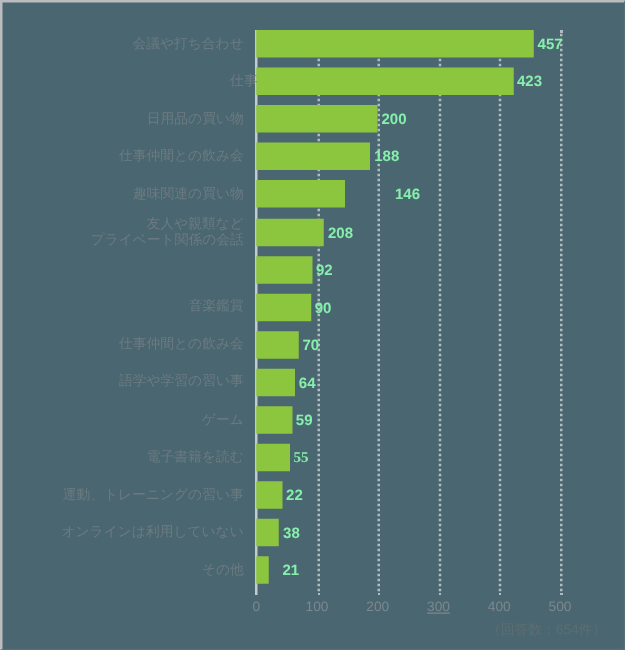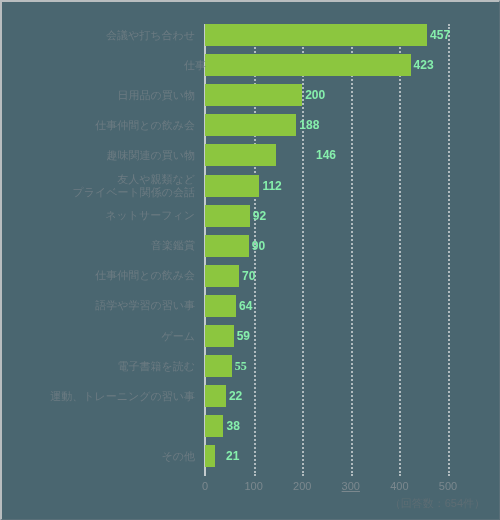--- a/index.html
+++ b/index.html
@@ -141,32 +141,29 @@
       </div>
       <div class="row" style="top: 120.4px; width: 243px;">
         <div class="bar" style="width: 70.956px;"></div>
         <div class="bar-value" style="left: 70.956px; padding-left: 40px;">146</div>
         <div class="cat-label" style="right: 253px; top: 4.5px;">
           <span>趣味関連の買い物</span>
         </div>
       </div>
       <div class="row" style="top: 150.5px; width: 243px;">
         <div class="bar" style="width: 54.432px;"></div>
-        <div class="bar-value" style="left: 54.432px;">112</div>
+        <div class="bar-value" style="left: 54.432px;">208</div>
         <div class="cat-label" style="right: 253px; top: -2px;">
           <span>友人や親類など</span>
           <span>プライベート関係の会話</span>
         </div>
       </div>
       <div class="row" style="top: 180.6px; width: 243px;">
         <div class="bar" style="width: 44.712px;"></div>
         <div class="bar-value" style="left: 44.712px;">92</div>
-        <div class="cat-label" style="right: 253px; top: 4.5px;">
-          <span>ネットサーフィン</span>
-        </div>
       </div>
       <div class="row" style="top: 210.7px; width: 243px;">
         <div class="bar" style="width: 43.74px;"></div>
         <div class="bar-value" style="left: 43.74px;">90</div>
         <div class="cat-label" style="right: 253px; top: 4.5px;">
           <span>音楽鑑賞</span>
         </div>
       </div>
       <div class="row" style="top: 240.8px; width: 243px;">
         <div class="bar" style="width: 34.02px;"></div>
@@ -199,20 +196,23 @@
       <div class="row" style="top: 361.2px; width: 243px;">
         <div class="bar" style="width: 20.898px;"></div>
         <div class="bar-value" style="left: 20.898px;">22</div>
         <div class="cat-label" style="right: 253px; top: 4.5px;">
           <span>運動、トレーニングの習い事</span>
         </div>
       </div>
       <div class="row" style="top: 391.3px; width: 243px;">
         <div class="bar" style="width: 18.468px;"></div>
         <div class="bar-value" style="left: 18.468px;">38</div>
+        <div class="cat-label" style="right: 253px; top: 4.5px;">
+          <span>オンラインは利用していない</span>
+        </div>
       </div>
       <div class="row" style="top: 421.4px; width: 243px;">
         <div class="bar" style="width: 10.206px;"></div>
         <div class="bar-value" style="left: 18px;">21</div>
         <div class="cat-label" style="right: 253px; top: 4.5px;">
           <span>その他</span>
         </div>
       </div>
     </div>
   <div id="xticks">

